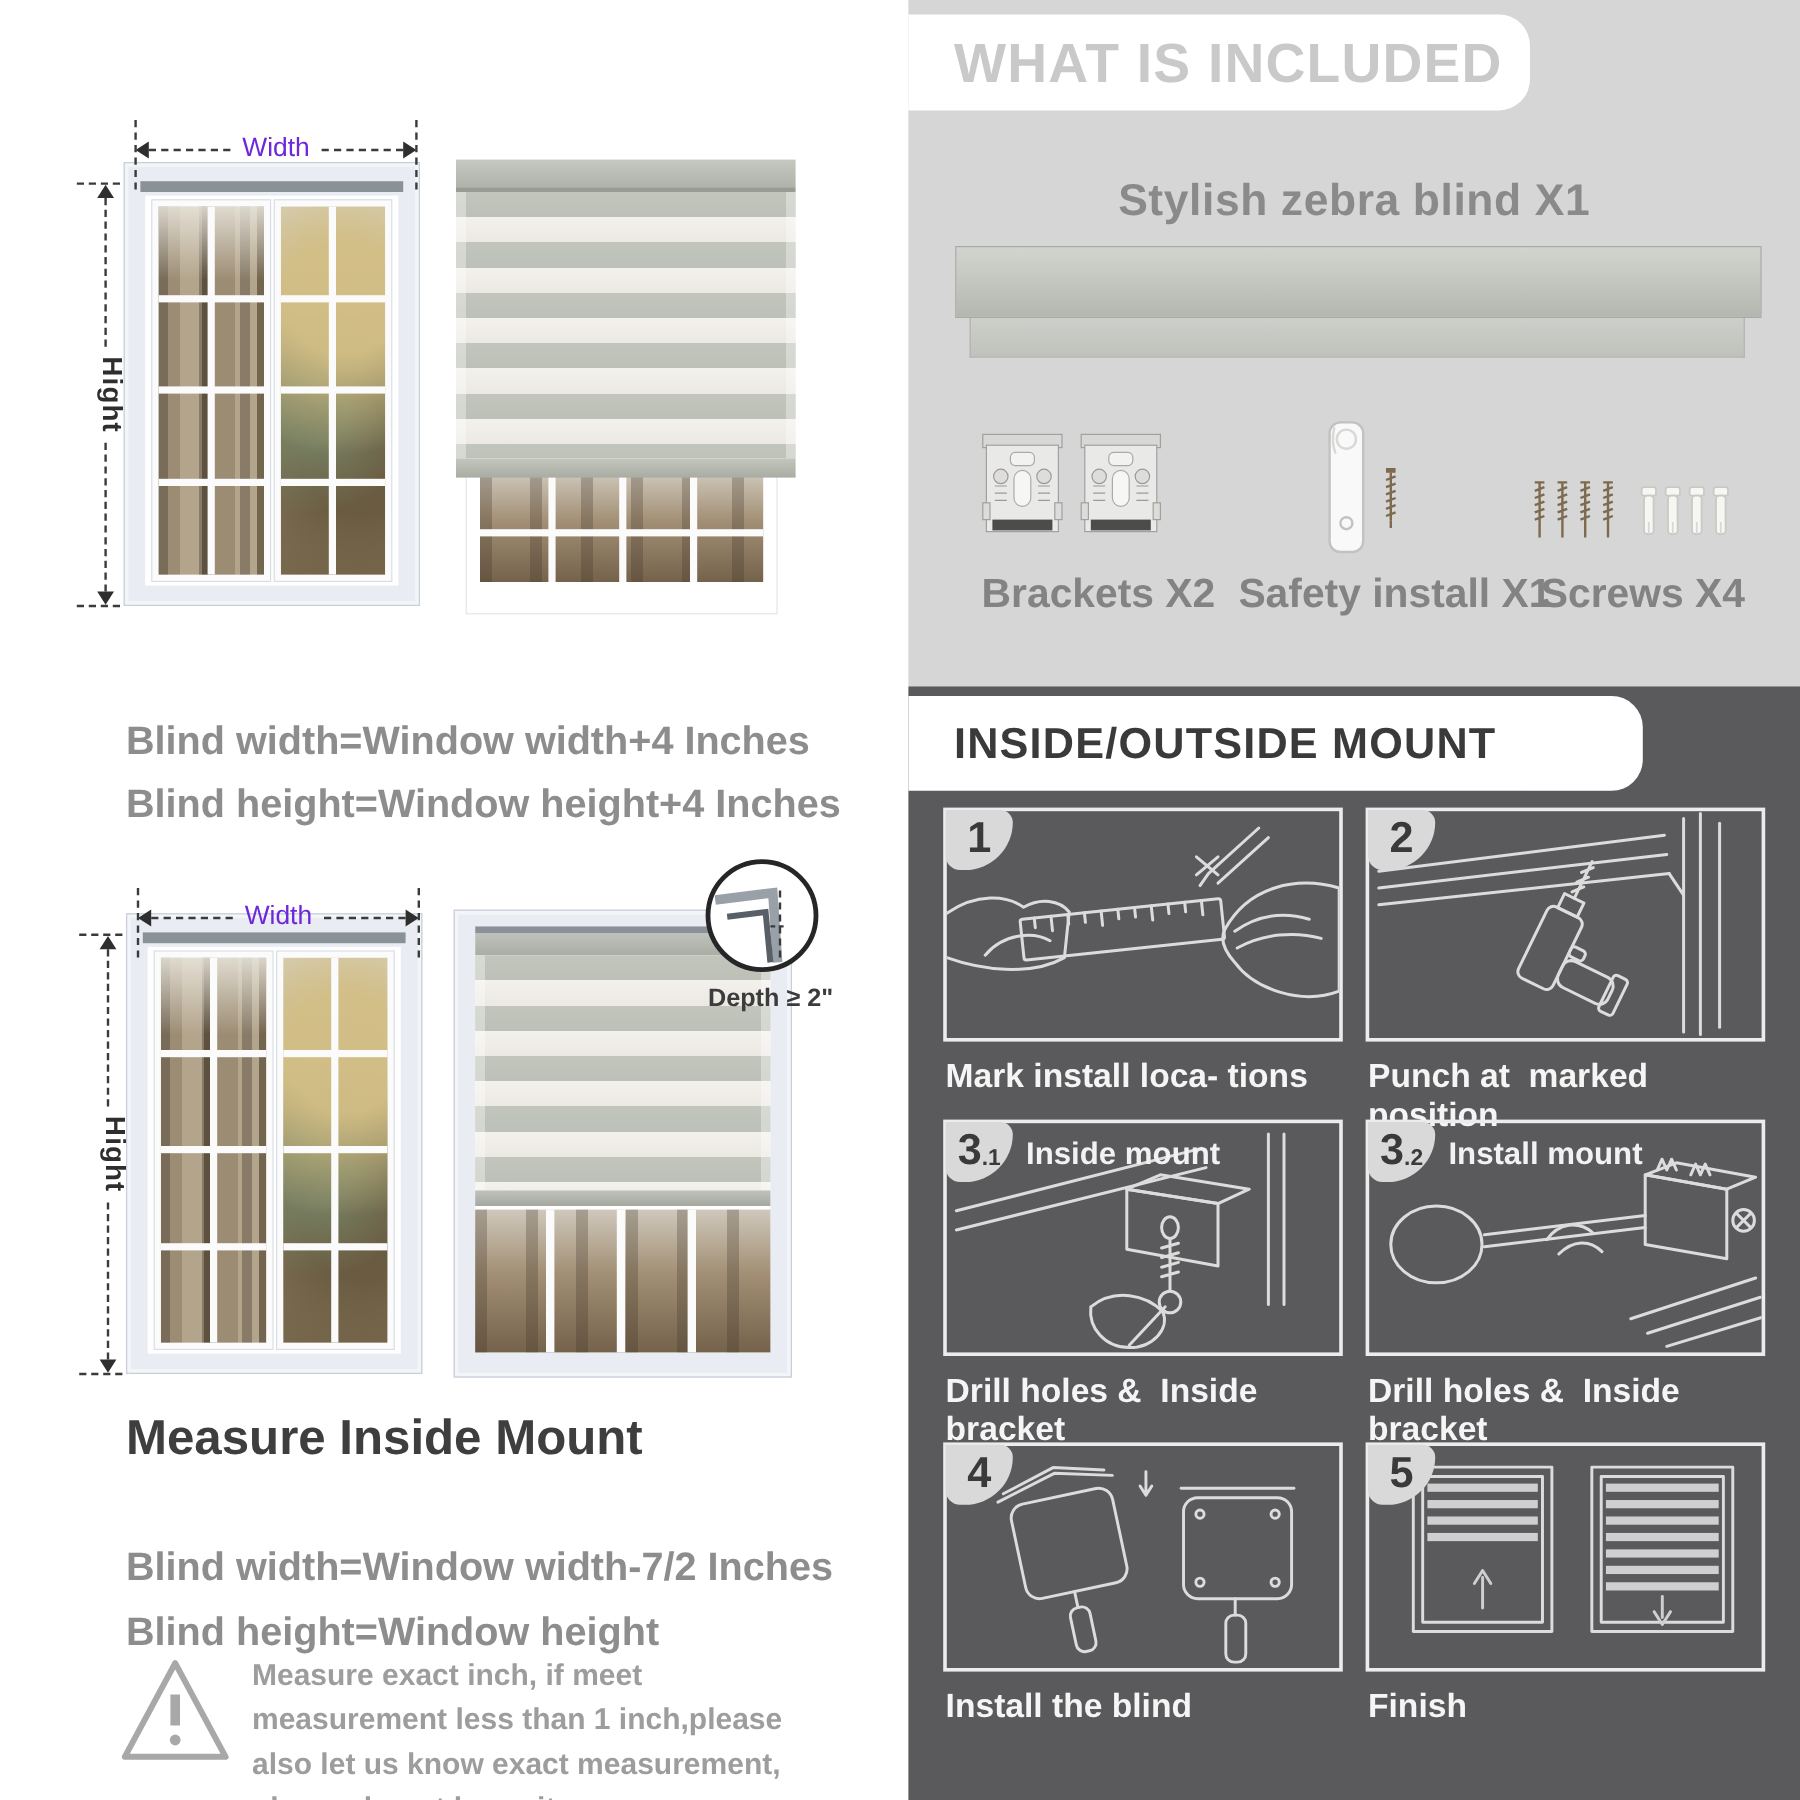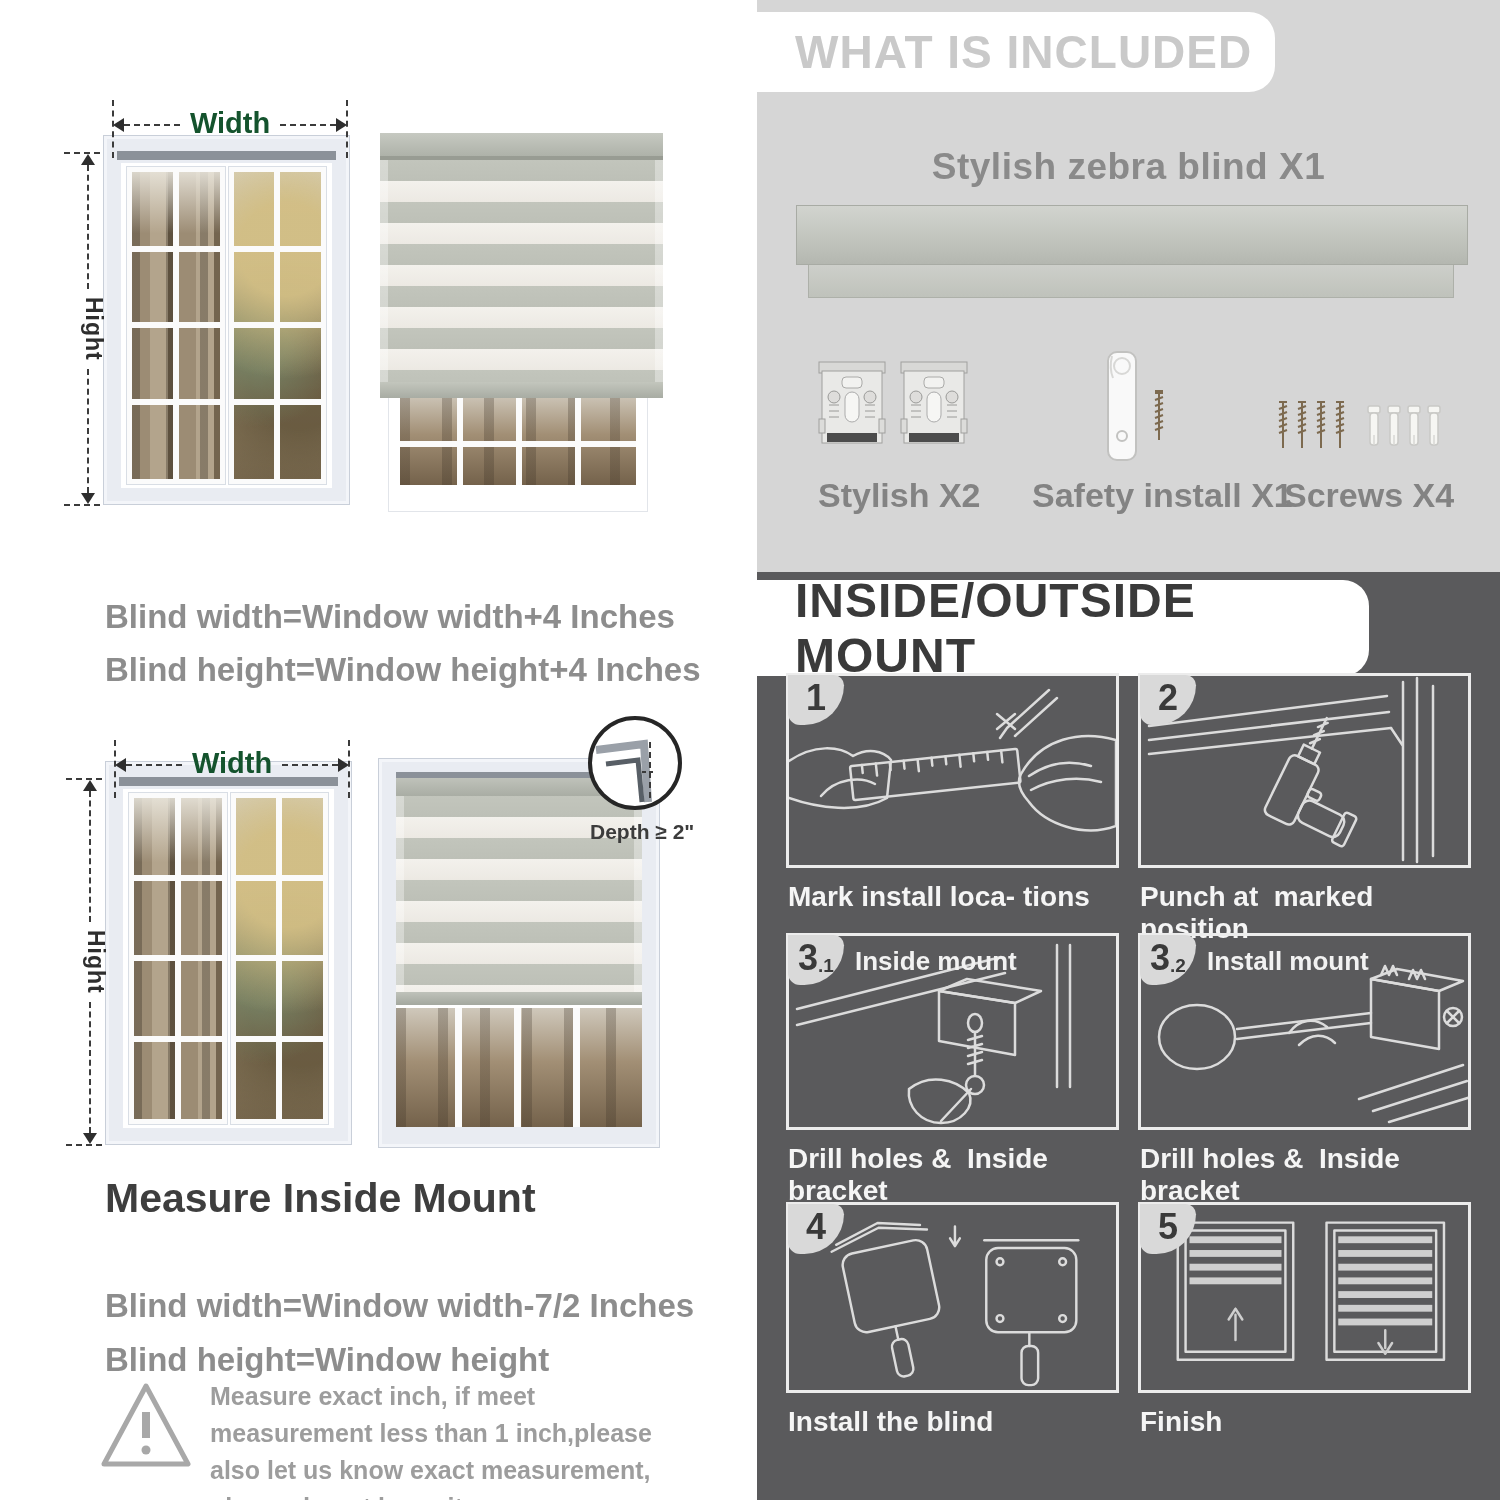--- a/index.html
+++ b/index.html
@@ -6,22 +6,22 @@
   *{box-sizing:border-box;}
   .canvas{position:relative;width:1500px;height:1500px;background:#ffffff;overflow:hidden;
           font-family:"Liberation Sans", sans-serif;}
 
   
   .pill{position:absolute;display:flex;align-items:center;font-weight:bold;letter-spacing:1px;}
   .pill-gray{left:20px;top:18px;width:500px;height:76px;background:#bdbdbd;border-radius:22px;
              color:#ffffff;font-size:46px;padding-left:36px;}
   .pill-included{left:757px;top:12px;width:518px;height:80px;background:#ffffff;
              border-radius:0 26px 26px 0;color:#c9c9c9;font-size:46px;padding-left:38px;}
-  .pill-mount{left:757px;top:580px;width:612px;height:96px;background:#ffffff;
-             border-radius:0 26px 26px 0;color:#3a3a3a;font-size:48px;padding-left:38px;align-items:center;}
+  .pill-mount{left:757px;top:580px;width:612px;height:79px;background:#ffffff;
+             border-radius:0 26px 26px 0;color:#3a3a3a;font-size:36px;padding-left:38px;align-items:center;}
 
   
   .h-title{position:absolute;left:105px;font-size:41px;font-weight:bold;color:#3e3e3e;}
   .h-line{position:absolute;left:105px;font-size:33px;font-weight:bold;color:#8d8d8d;}
   .note-text{position:absolute;left:210px;top:1378px;width:470px;font-size:25px;line-height:37px;
              font-weight:bold;color:#9d9d9d;}
 
   
   .window{position:absolute;background:#e9ecf2;border:1px solid #c9cfd9;
           box-shadow:inset 0 0 0 3px #f3f5f9;}
@@ -62,21 +62,21 @@
     background:linear-gradient(180deg,#bfc2ba,#a9ada4);}
   .w2-stripes{position:absolute;left:0;right:0;top:24px;height:196px;}
   .w2-rail{position:absolute;left:0;right:0;top:220px;height:13px;
     background:linear-gradient(180deg,#bfc2ba,#a4a89f);}
   .w2-photo{position:absolute;left:0;right:0;top:236px;bottom:0;}
   .w2-photo .vbar{position:absolute;top:0;bottom:0;width:7px;background:#fbfbfb;}
 
   
   .mh{position:absolute;display:flex;align-items:center;height:16px;z-index:6;}
   .mh .dl{flex:1;border-top:2px dashed #3b3b3b;}
-  .mh .mlabel{font-size:29px;font-weight:bold;color:#14532d;padding:0 10px;transform:translateY(-2px);}
+  .mh .mlabel{font-size:22px;font-weight:normal;color:#6d28d9;padding:0 10px;transform:translateY(-2px);}
   .tri{width:0;height:0;border:7px solid transparent;}
   .tri-l{border-right:11px solid #2e2e2e;border-left:0;}
   .tri-r{border-left:11px solid #2e2e2e;border-right:0;}
   .tri-u{border-bottom:11px solid #2e2e2e;border-top:0;margin:0 auto;}
   .tri-d{border-top:11px solid #2e2e2e;border-bottom:0;margin:0 auto;}
   .tickv{position:absolute;width:0;border-left:2px dashed #3b3b3b;z-index:6;}
   .tickh{position:absolute;height:0;border-top:2px dashed #3b3b3b;width:36px;z-index:6;}
   .mv{position:absolute;display:flex;flex-direction:column;width:16px;z-index:6;}
   .mv .dv{flex:1;width:0;border-left:2px dashed #3b3b3b;margin:0 auto;}
   .mv .mlabelv{writing-mode:vertical-rl;font-size:23px;font-weight:bold;color:#2e2e2e;
@@ -318,21 +318,21 @@
           <rect x="24" y="9" width="8" height="32" rx="3"></rect>
         <rect x="42" y="2" width="12" height="7" rx="2"></rect>
           <rect x="44" y="9" width="8" height="32" rx="3"></rect>
         <rect x="62" y="2" width="12" height="7" rx="2"></rect>
           <rect x="64" y="9" width="8" height="32" rx="3"></rect>
       </g>
       <path d="M8,41 v-10 M28,41 v-10 M48,41 v-10 M68,41 v-10" stroke="#d8d8d5" stroke-width="1.5"></path>
     </svg>
   </div>
 
-  <div class="item-label" style="left:818px;top:476px;">Stylish X2</div>
+  <div class="item-label" style="left:818px;top:476px;">Brackets X2</div>
   <div class="item-label" style="left:1032px;top:476px;">Safety install X1</div>
   <div class="item-label" style="left:1284px;top:476px;">Screws X4</div>
 
   <div class="panel-dark"></div>
 
   <div class="pill pill-mount">
     <span>INSIDE/OUTSIDE MOUNT</span>
   </div>
 
   <div class="step" style="left:786px;top:673px;">

